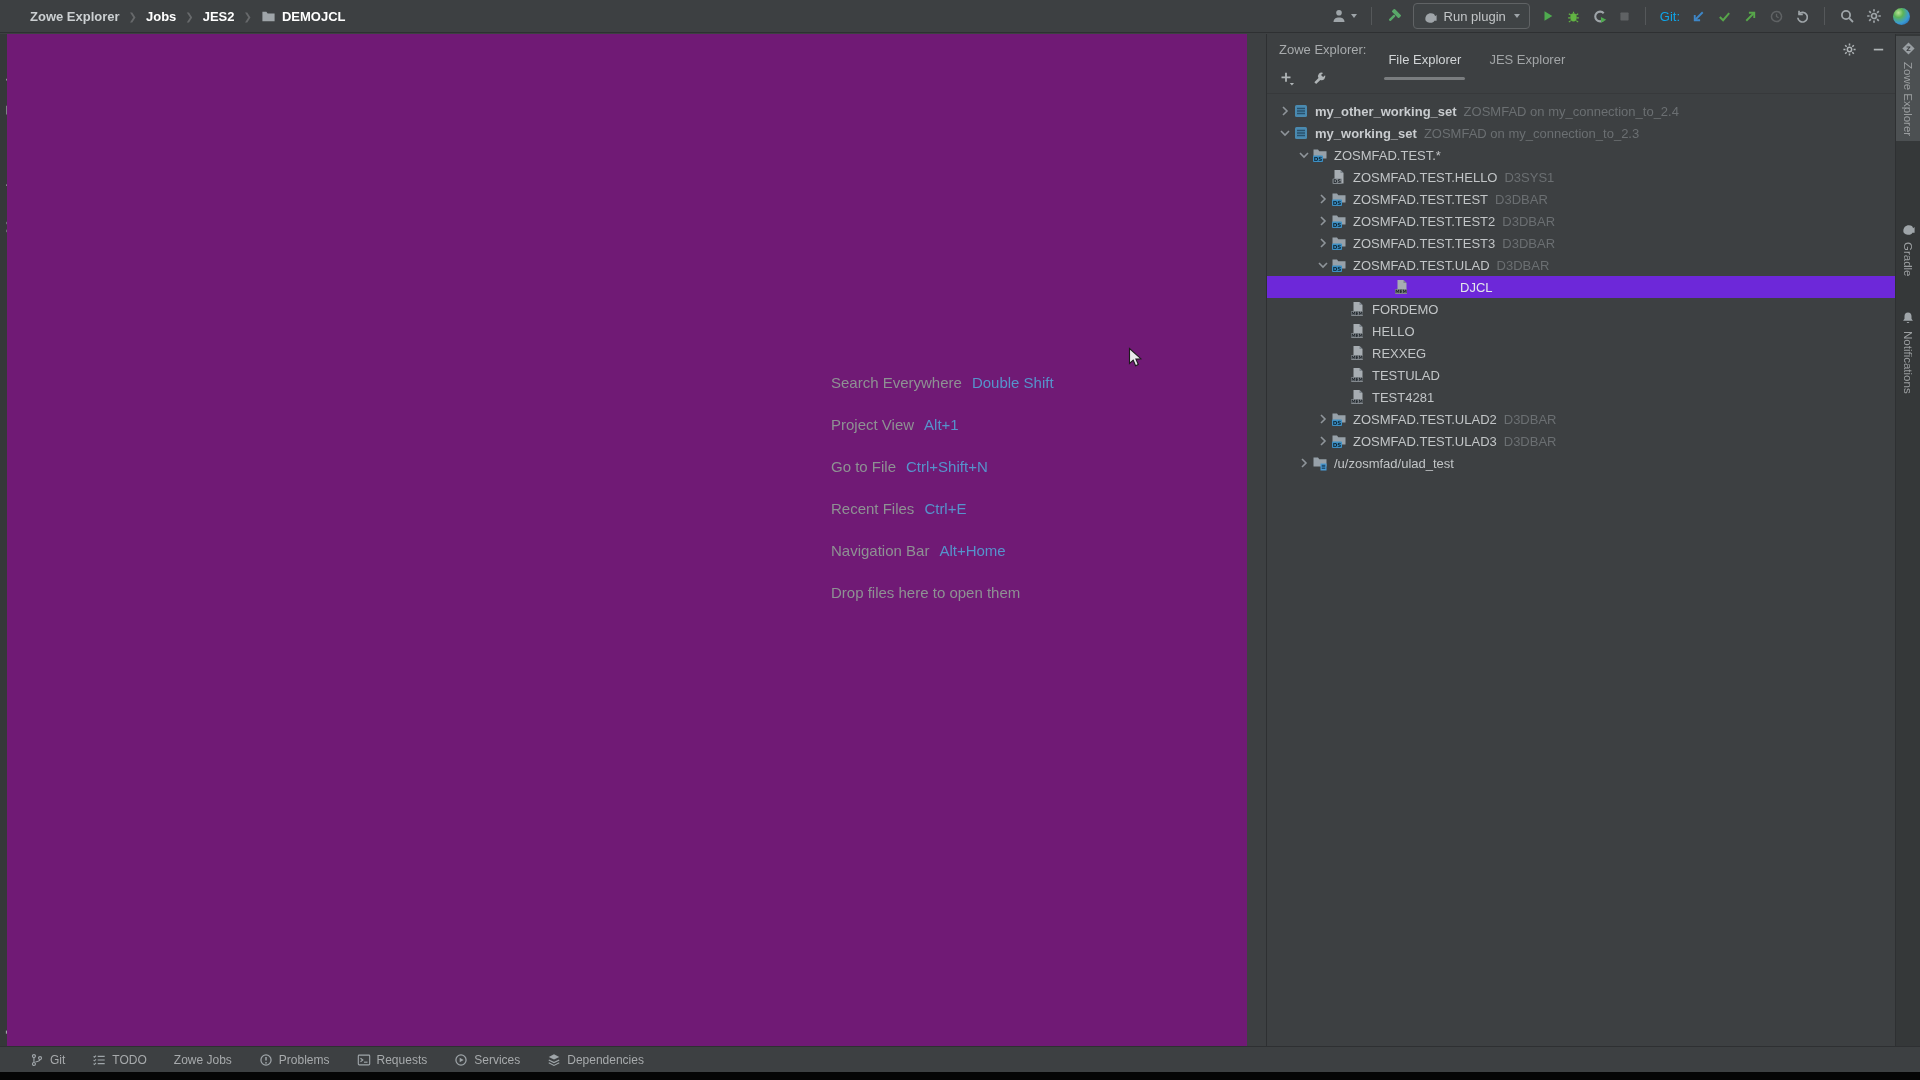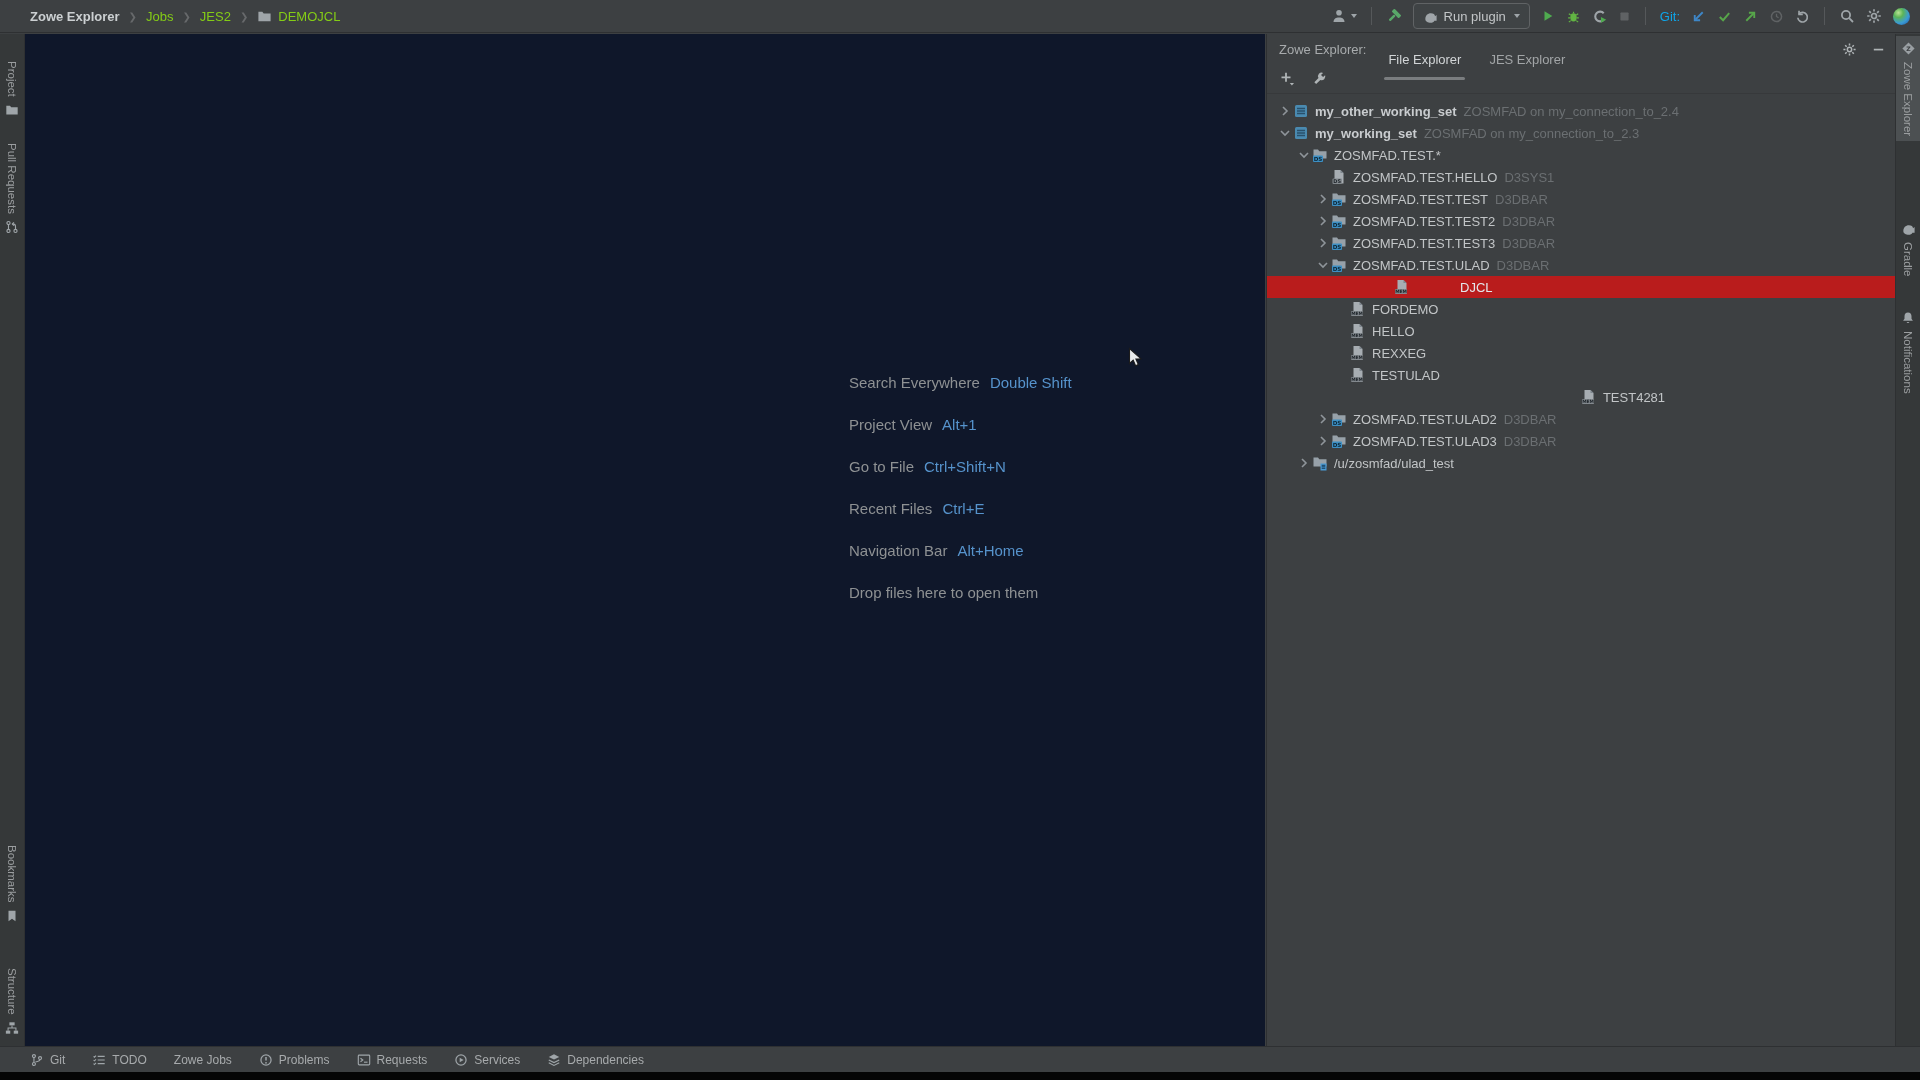--- a/index.html
+++ b/index.html
@@ -5,21 +5,21 @@
   html,body{margin:0;padding:0;background:#222;}
   .app{position:relative;width:1920px;height:1080px;background:#3d4042;overflow:hidden;
        font-family:"Liberation Sans",sans-serif;color:#c2c5c7;font-size:13px;}
   svg{display:block;}
 
   
   .topbar{position:absolute;left:0;top:0;right:0;height:33px;background:#3d4042;
           border-bottom:1px solid #2e3032;display:flex;align-items:center;
           justify-content:space-between;padding:0 10px 0 30px;box-sizing:border-box;}
   .crumbs{display:flex;align-items:center;gap:9px;}
-  .crumb{color:#84cc16;cursor:default;}
+  .crumb{color:#ffffff;cursor:default;font-weight:bold;}
   .crumb.first{font-weight:bold;color:#ccd0d2;}
   .crumb-sep{color:#67696b;font-size:10px;}
   .crumb-icon{margin-right:-3px;}
   .tb-right{display:flex;align-items:center;gap:11px;}
   .tb-sep{width:1px;height:18px;background:#55585a;margin:0 3px;}
   .tb-icon{display:flex;align-items:center;gap:2px;cursor:default;}
   .tb-icon.disabled{opacity:.45;}
   .caret{width:0;height:0;border-left:3.5px solid transparent;border-right:3.5px solid transparent;
          border-top:4px solid #9fa5a9;margin-left:2px;}
   .combo{display:flex;align-items:center;gap:6px;border:1px solid #606365;border-radius:4px;
@@ -32,21 +32,21 @@
   .stripe{position:absolute;top:34px;bottom:34px;width:24px;background:#353839;}
   .stripe.left{left:0;border-right:1px solid #2e3032;}
   .stripe.right{right:0;border-left:1px solid #2e3032;}
   .stripe-item{position:absolute;left:0;width:24px;display:flex;flex-direction:column;
                align-items:center;gap:6px;color:#9b9ea0;font-size:11.5px;cursor:default;
                padding:5px 0;box-sizing:border-box;}
   .stripe-item .vtext{writing-mode:vertical-rl;white-space:nowrap;}
   .stripe-item.active{background:#4c5052;}
 
   
-  .editor{position:absolute;left:25px;top:34px;width:1240px;bottom:34px;background:#0f172a;}
+  .editor{position:absolute;left:7px;top:34px;width:1240px;bottom:34px;background:#701a75;}
   .hints{position:absolute;left:824px;top:340px;display:flex;flex-direction:column;gap:25px;
          font-size:15px;white-space:nowrap;}
   .hint-row{display:flex;gap:10px;}
   .hint-action{color:#8e9193;}
   .hint-keys{color:#5693cc;}
   .drop-hint{color:#8e9193;}
 
   
   .panel{position:absolute;left:1266px;top:34px;width:630px;bottom:34px;background:#3d4042;
          border-left:1px solid #2e3032;box-sizing:border-box;}
@@ -55,21 +55,21 @@
   .panel-tab{color:#a2a5a7;margin-right:24px;position:relative;padding:13px 2px;cursor:default;margin-top:20px;}
   .panel-tab.active{color:#d2d5d7;}
   .panel-tab.active::after{content:"";position:absolute;left:-2px;right:-2px;bottom:0;height:3px;
                            background:#7a7d7f;border-radius:2px;}
   .ph-spacer{flex:1;}
   .ph-btn{margin-left:14px;cursor:default;}
   .panel-tools{height:29px;display:flex;align-items:center;gap:17px;padding:0 12px;
                border-bottom:1px solid #37393b;}
   .tree{padding-top:6px;}
   .tree-row{height:22px;display:flex;align-items:center;white-space:nowrap;cursor:default;}
-  .tree-row.selected{background:#b91c1c;gap:44px;}
+  .tree-row.selected{background:#6d28d9;gap:44px;}
   .chev{width:16px;height:16px;flex:none;display:flex;align-items:center;justify-content:center;}
   .t-icon{width:16px;height:16px;flex:none;margin-right:6px;}
   .t-label{color:#c2c5c7;}
   .t-label.bold{font-weight:bold;color:#c9cccf;}
   .tree-row.selected .t-label{color:#e3e7eb;}
   .t-suffix{color:#6b6f72;margin-left:7px;}
 
   
   .bottombar{position:absolute;left:0;right:0;bottom:8px;height:26px;background:#3d4042;
              border-top:1px solid #2e3032;display:flex;align-items:center;gap:27px;
@@ -506,21 +506,21 @@
           <span class="t-icon" style="display: flex; align-items: center;">
             <svg viewBox="0 0 16 16" width="16" height="16">
               <path d="M3.5 1h6l3 3v10.5h-9z" fill="#a7adb2"></path>
               <path d="M9.5 1l3 3h-3z" fill="#7d858c"></path>
               <rect x="1" y="10" width="12" height="5" rx="1" fill="#83898e"></rect>
               <text x="7" y="14.1" font-size="4.4" font-weight="bold" text-anchor="middle" fill="#21272c" font-family="DejaVu Sans,sans-serif">MEM</text>
             </svg>
           </span>
           <span class="t-label">TESTULAD</span>
         </div>
-        <div class="tree-row" style="padding-left: 67px; justify-content: center;">
+        <div class="tree-row" style="padding-left: 67px;">
           <span class="chev"></span>
           <span class="t-icon" style="display: flex; align-items: center;">
             <svg viewBox="0 0 16 16" width="16" height="16">
               <path d="M3.5 1h6l3 3v10.5h-9z" fill="#a7adb2"></path>
               <path d="M9.5 1l3 3h-3z" fill="#7d858c"></path>
               <rect x="1" y="10" width="12" height="5" rx="1" fill="#83898e"></rect>
               <text x="7" y="14.1" font-size="4.4" font-weight="bold" text-anchor="middle" fill="#21272c" font-family="DejaVu Sans,sans-serif">MEM</text>
             </svg>
           </span>
           <span class="t-label">TEST4281</span>

